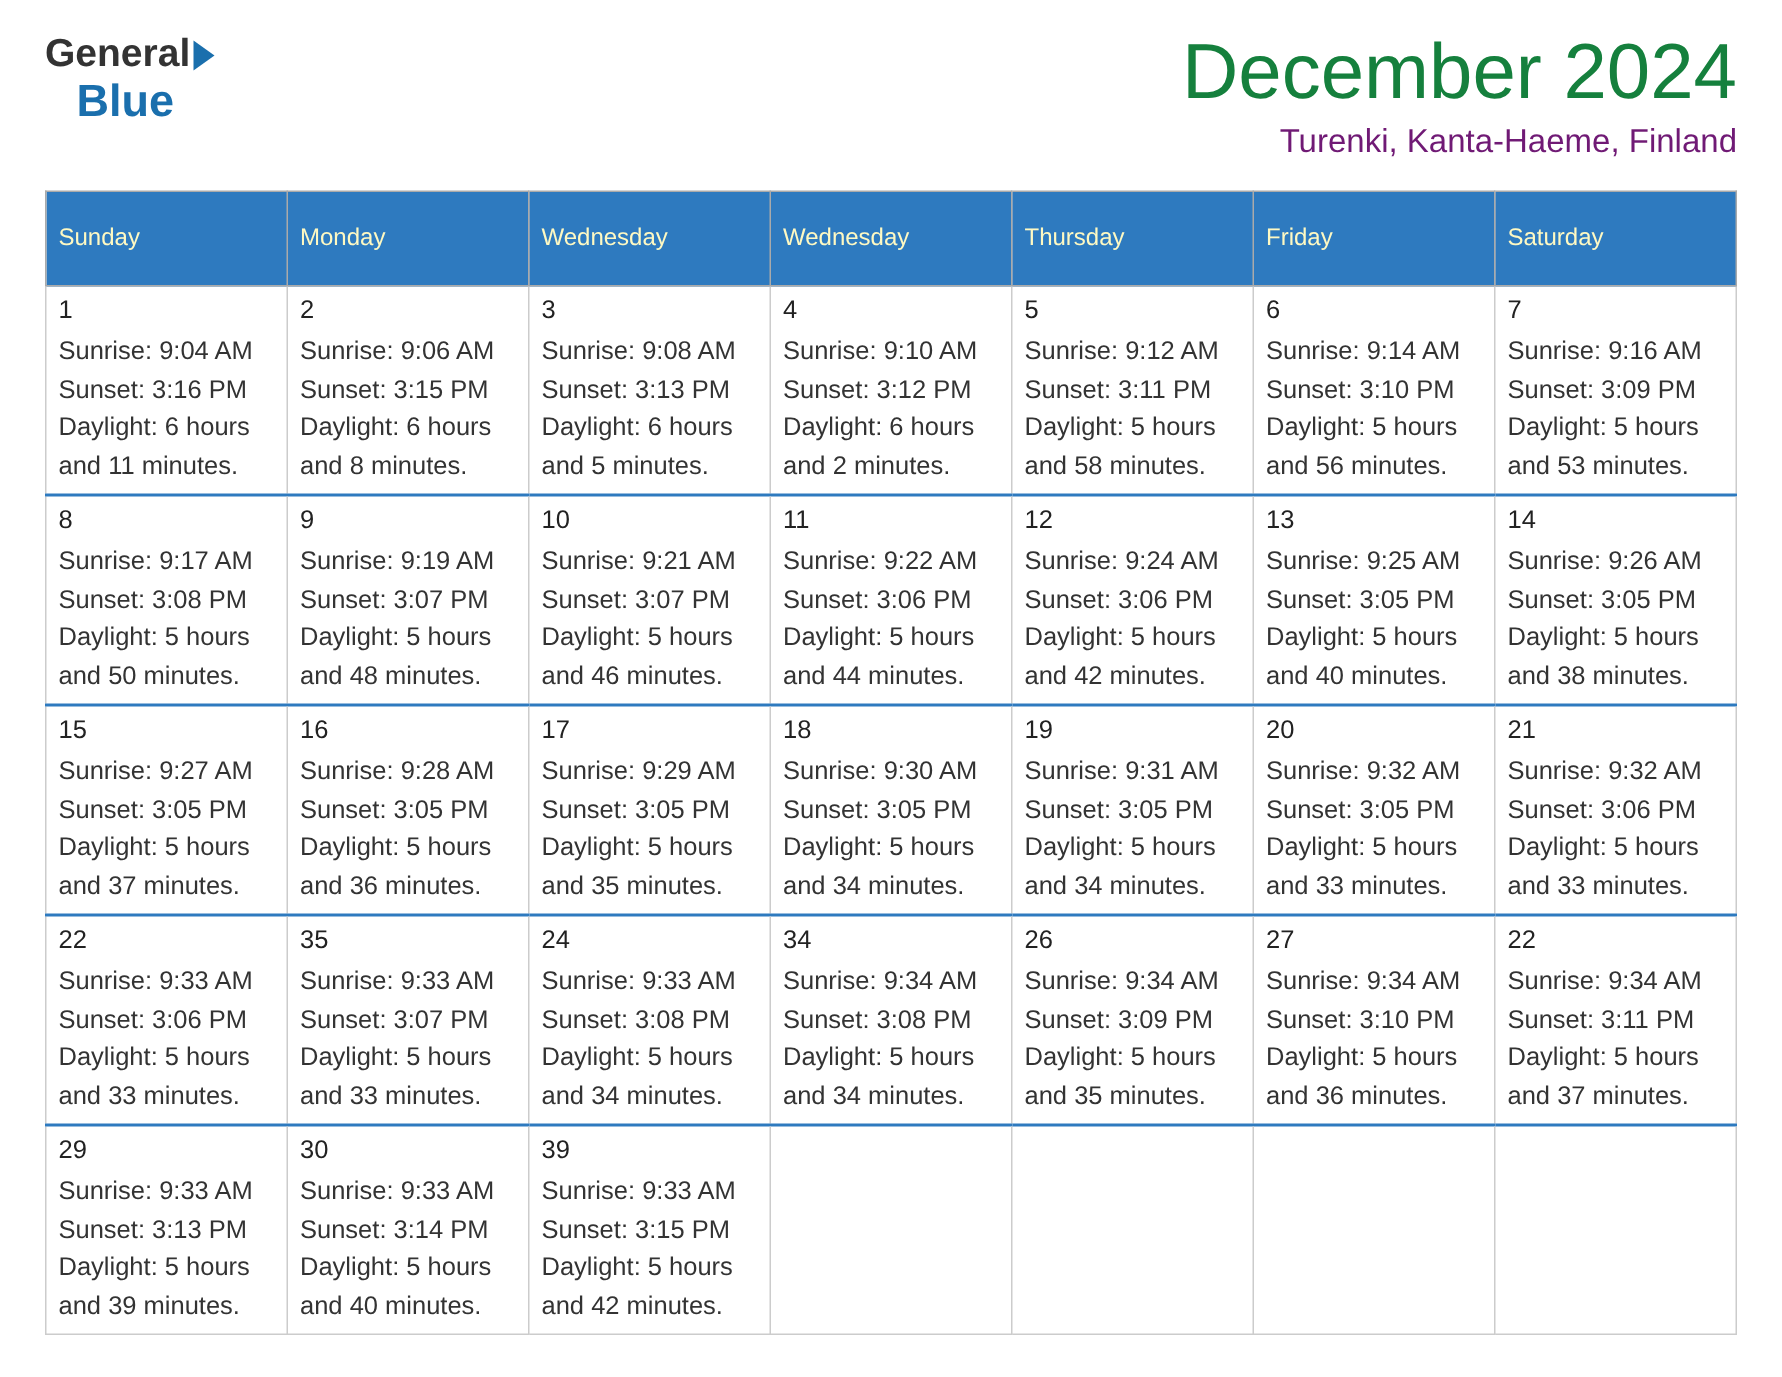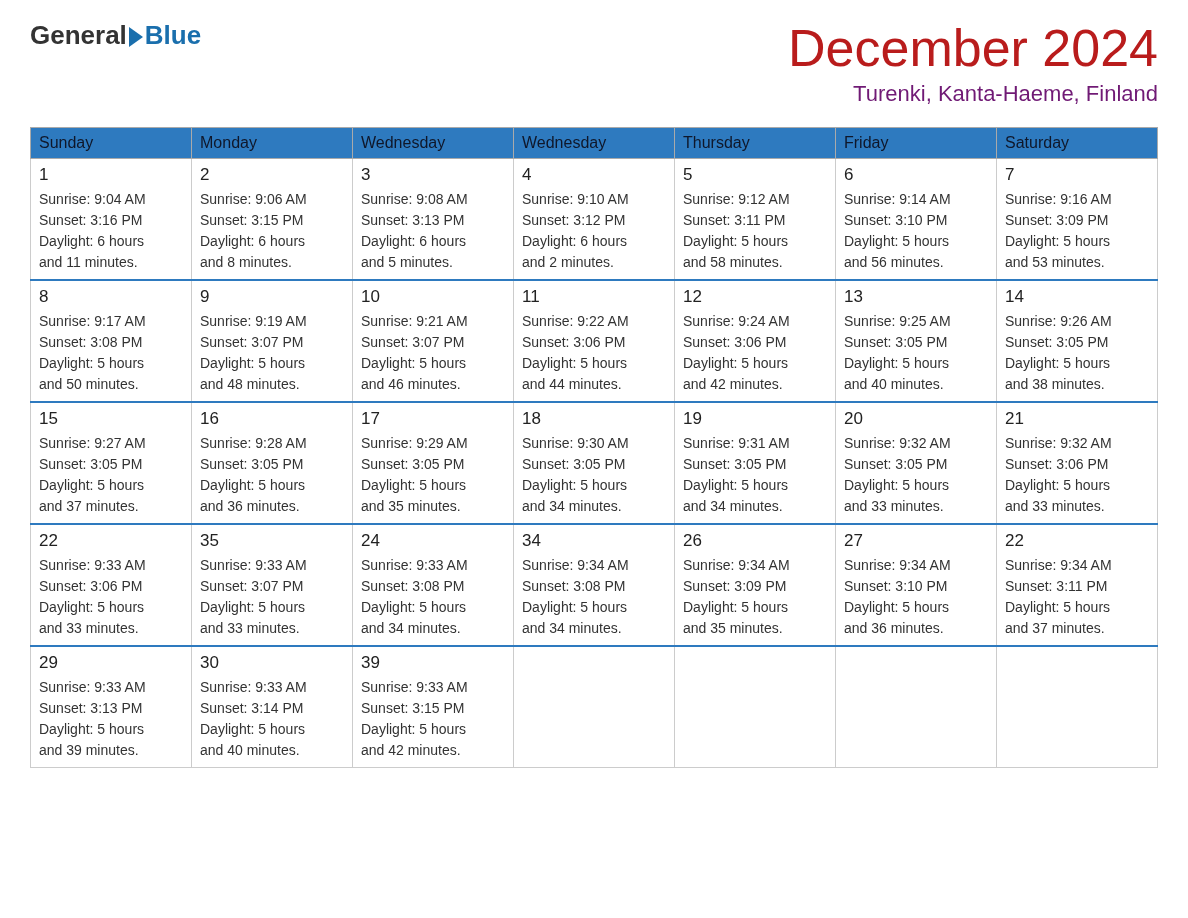--- a/index.html
+++ b/index.html
@@ -13,20 +13,21 @@
 
     .header {
       display: flex;
       justify-content: space-between;
       align-items: flex-start;
       margin-bottom: 20px;
     }
 
     .logo {
       display: flex;
+      flex-direction: column;
       align-items: flex-start;
     }
 
     .logo-text {
       display: flex;
       align-items: center;
     }
 
     .logo-general {
       font-size: 26px;
@@ -38,75 +39,76 @@
       width: 0;
       height: 0;
       border-left: 14px solid #1a6fad;
       border-top: 10px solid transparent;
       border-bottom: 10px solid transparent;
       margin: 0 2px;
       margin-top: 2px;
     }
 
     .logo-blue {
-      font-size: 26px;
+      font-size: 30px;
       font-weight: bold;
       color: #1a6fad;
+      margin-left: 21px;
     }
 
     .title-section {
       text-align: right;
     }
 
     .month-title {
       font-size: 52px;
       font-weight: normal;
-      color: #b91c1c;
+      color: #15803d;
       line-height: 1.1;
     }
 
     .location {
       font-size: 22px;
       color: #701a75;
       margin-top: 4px;
     }
 
     .calendar {
       width: 100%;
       border-collapse: collapse;
       border: 1px solid #aaa;
     }
 
     .calendar th {
       background-color: #2e7abf;
-      color: #0f172a;
+      color: #fef9c3;
       font-size: 16px;
       font-weight: normal;
-      padding: 6px 8px;
+      padding: 22px 8px;
       text-align: left;
       border: 1px solid #aaa;
     }
 
     .calendar td {
       vertical-align: top;
       padding: 6px 8px;
       border: 1px solid #ccc;
       width: 14.28%;
       min-height: 100px;
     }
 
     .day-number {
       font-size: 17px;
       font-weight: normal;
       color: #222;
       margin-bottom: 4px;
     }
 
     .day-info {
-      font-size: 14px;
+      font-size: 17px;
       color: #333;
       line-height: 1.5;
     }
 
     .row-separator td {
       border-top: 2px solid #2e7abf;
     }
 
     .empty-cell {
       background: #fff;

